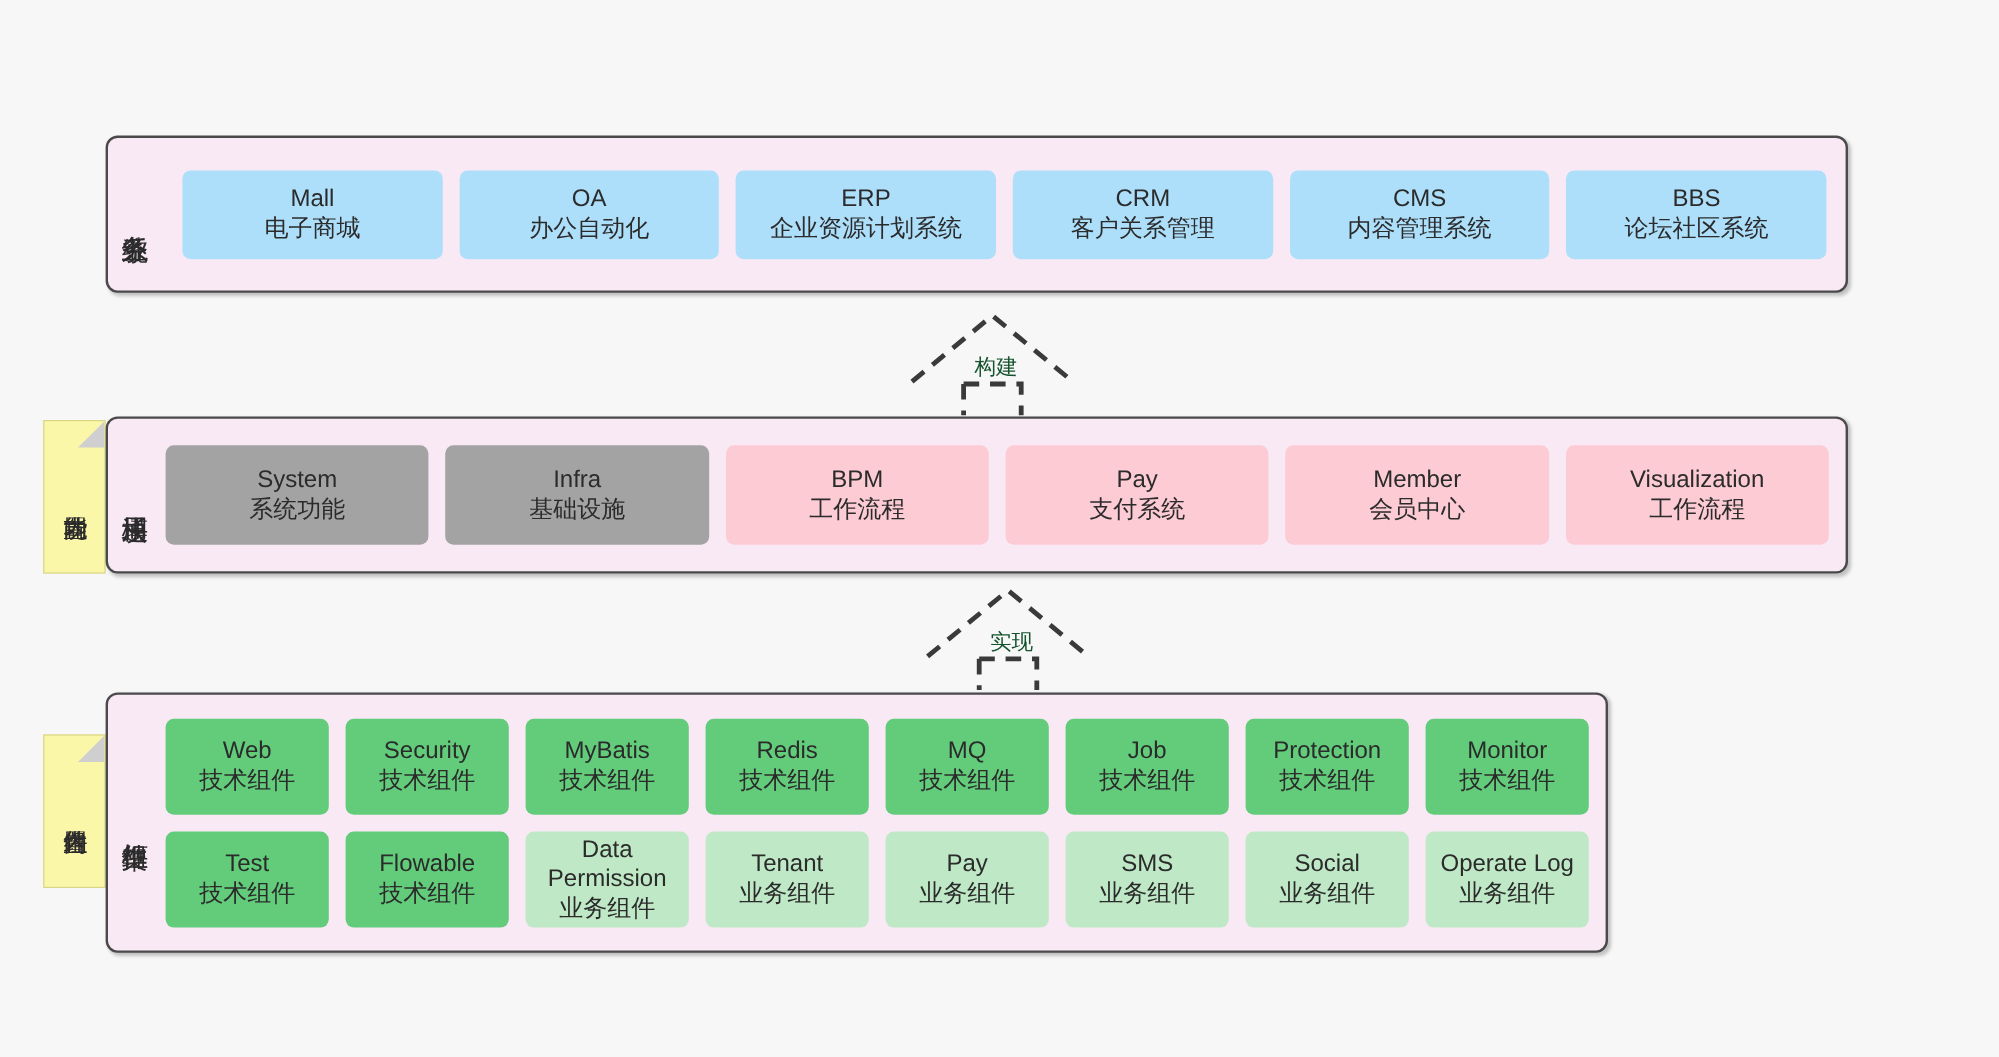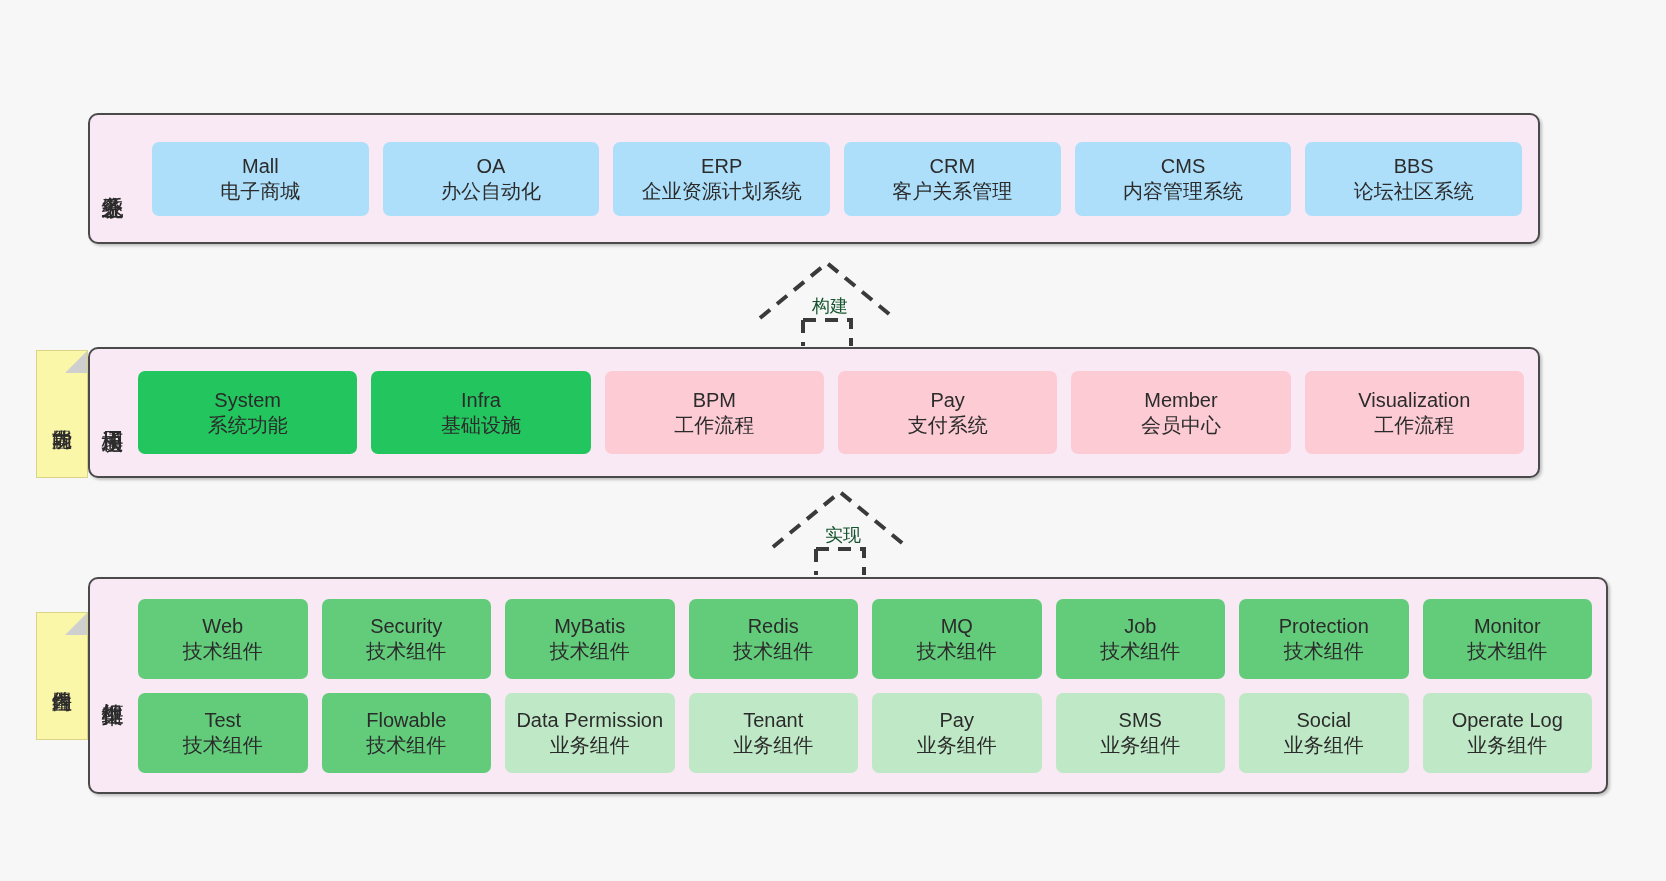--- a/index.html
+++ b/index.html
@@ -79,29 +79,29 @@
     font-size: 20px;
     line-height: 1.22;
     color: #2b2b2b;
     padding: 4px 6px;
     min-width: 0;
   }
   .box .t-en { display: block; }
   .box .t-cn { display: block; }
 
   .box.blue       { background: #addffb; }
-  .box.red        { background: #22c55e; justify-content: center; }
+  .box.red        { background: #a3a3a3; justify-content: center; }
   .box.pink       { background: #fccbd4; }
   .box.green      { background: #62cc7b; }
   .box.lightgreen { background: #bfe9c6; }
 
   
   #layer-business { left: 88px;  top: 113px; width: 1452px; height: 131px; gap: 14px; }
   #layer-common   { left: 88px;  top: 347px; width: 1452px; height: 131px; }
-  #layer-framework{ left: 88px;  top: 577px; width: 1520px; height: 217px; }
+  #layer-framework{ left: 88px;  top: 577px; width: 1252px; height: 217px; }
 
   #layer-business  .layer-body { padding-right: 16px; }
   #layer-business  .row { height: 74px; }
   #layer-common    .row { height: 83px; }
   #layer-framework .row { height: 80px; }
 
   
   .note {
     position: absolute;
     box-sizing: border-box;

